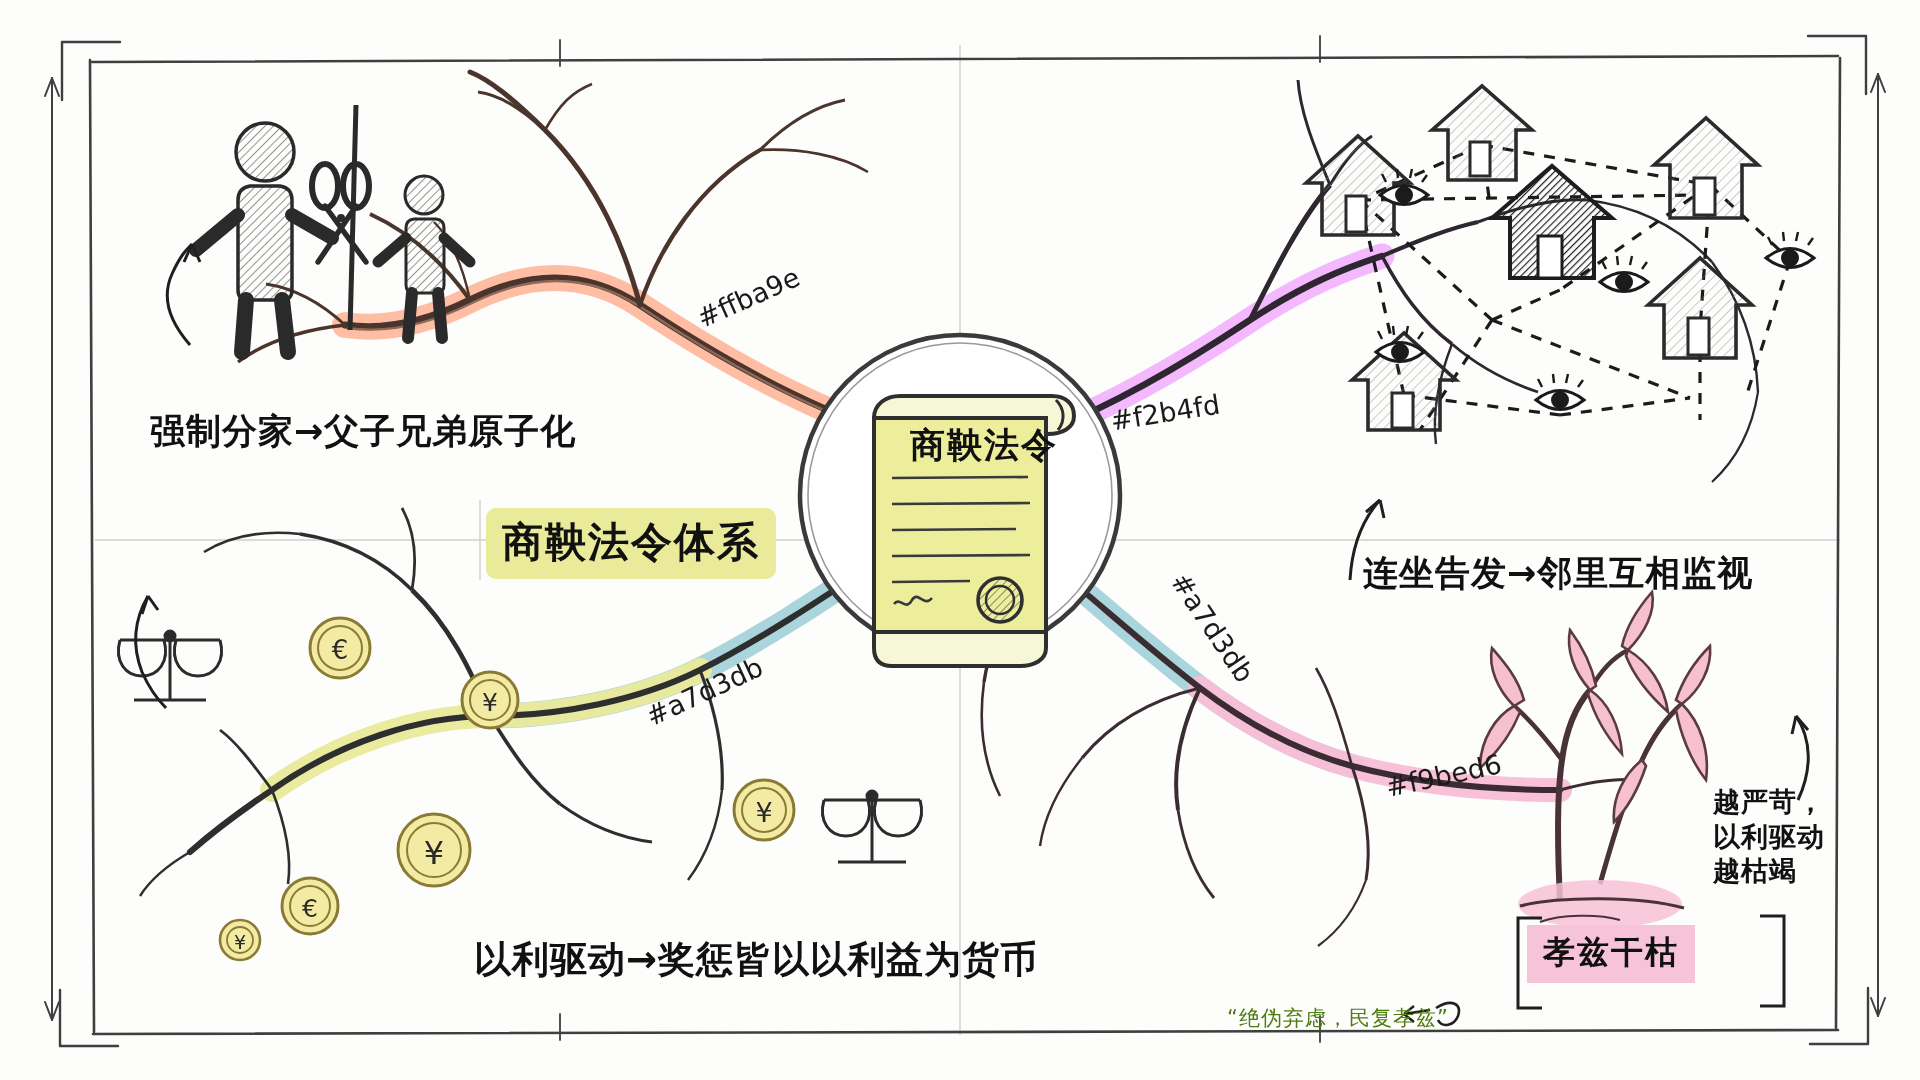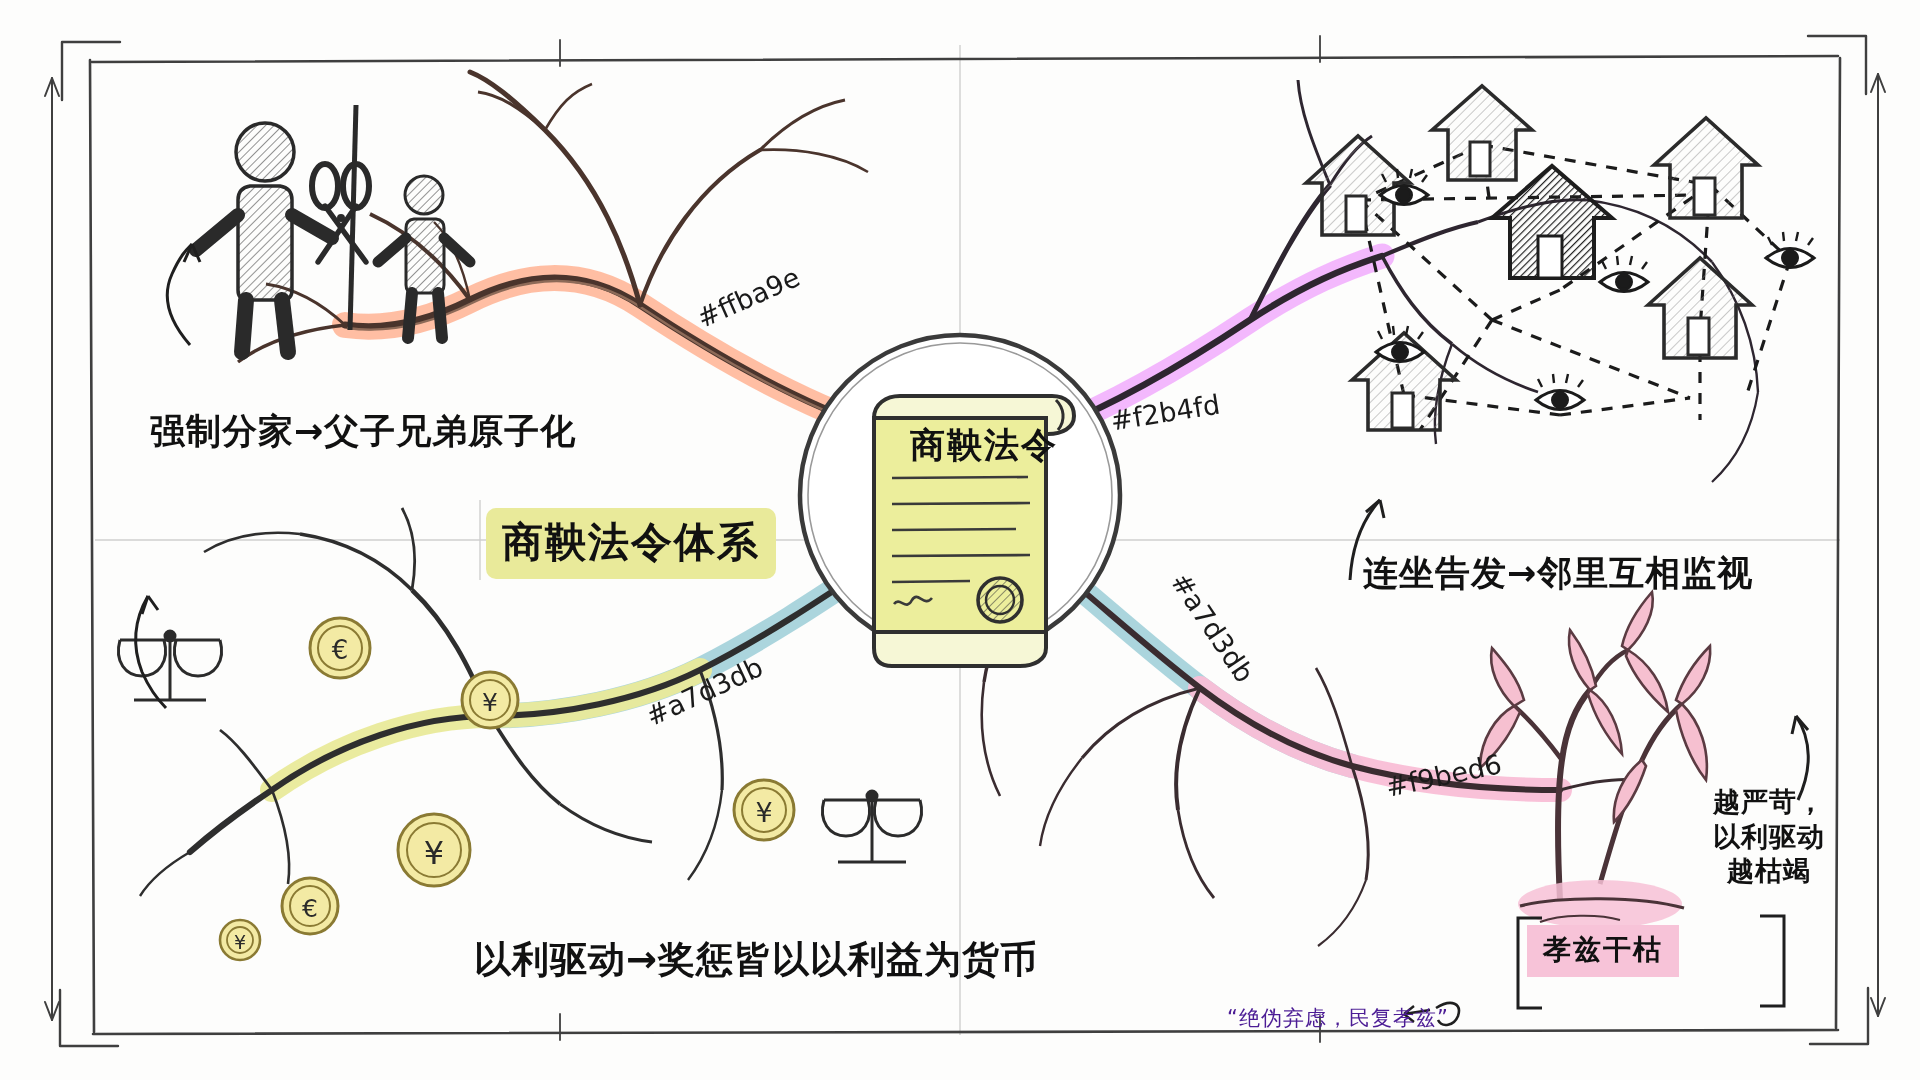--- a/index.html
+++ b/index.html
@@ -24,30 +24,30 @@
   
   #central-title{position:absolute;left:478px;top:508px;font-size:41px;
      padding:7px 16px 9px 16px;border-radius:10px;background:#e9ea9a;
      letter-spacing:2px;z-index:6;margin-left:8px;}
 
   
   .tag{position:absolute;font-size:27px;color:#1a1a1a;
        font-family:"DejaVu Sans","Liberation Sans",sans-serif;font-weight:500;white-space:nowrap;}
 
   
-  #dry-box{position:absolute;left:1527px;top:925px;font-size:28px;
+  #dry-box{position:absolute;left:1527px;top:925px;font-size:32px;
       padding:6px 16px 8px 16px;background:#f7c3d8;letter-spacing:2px;}
 
   
   #wither-note{position:absolute;left:1713px;top:785px;font-size:27px;line-height:1.28;
-      text-align:center;letter-spacing:1px;}
+      text-align:left;letter-spacing:1px;}
 
   
   #quote{position:absolute;left:1227px;top:1004px;font-size:21px;letter-spacing:1px;
-      font-weight:normal;color:#4c1d95;white-space:nowrap;}
+      font-weight:normal;color:#4d7c0f;white-space:nowrap;}
 
   .nosel{user-select:none;}
 </style>
 </head>
 <body>
 
 <div id="stage">
 
   <svg class="frame-svg" viewBox="0 0 1920 1080">
     <defs>

